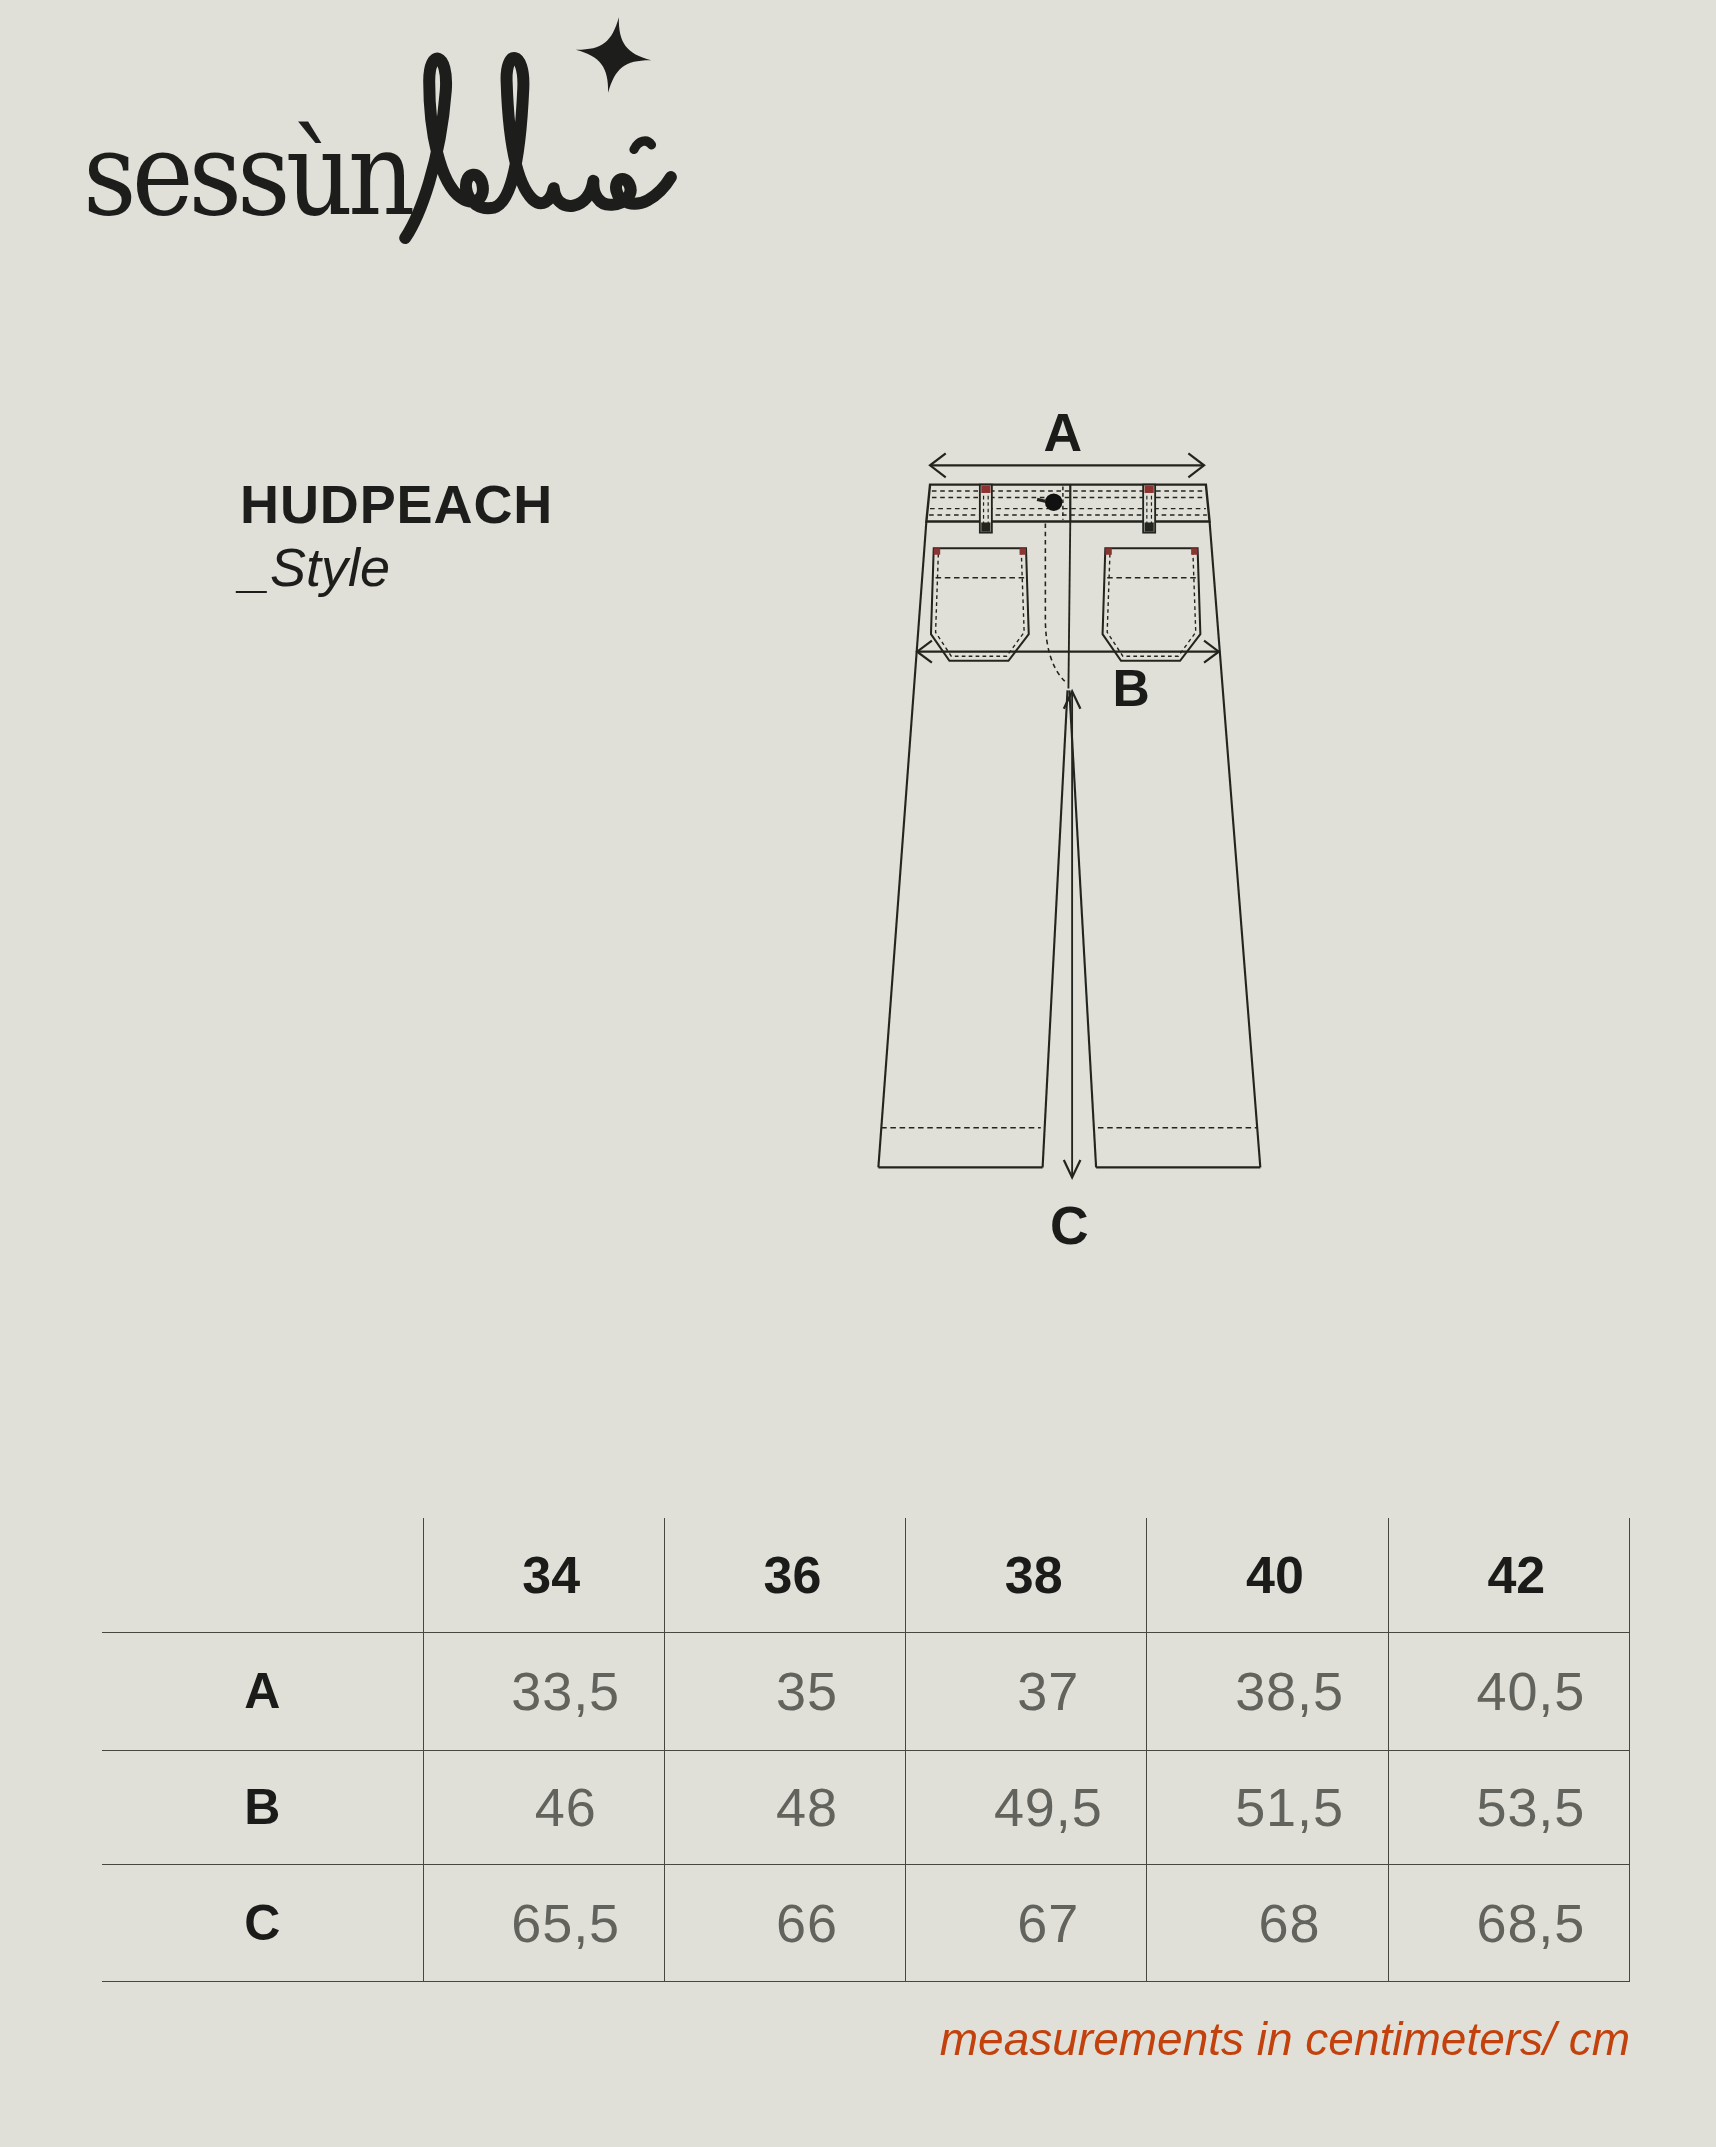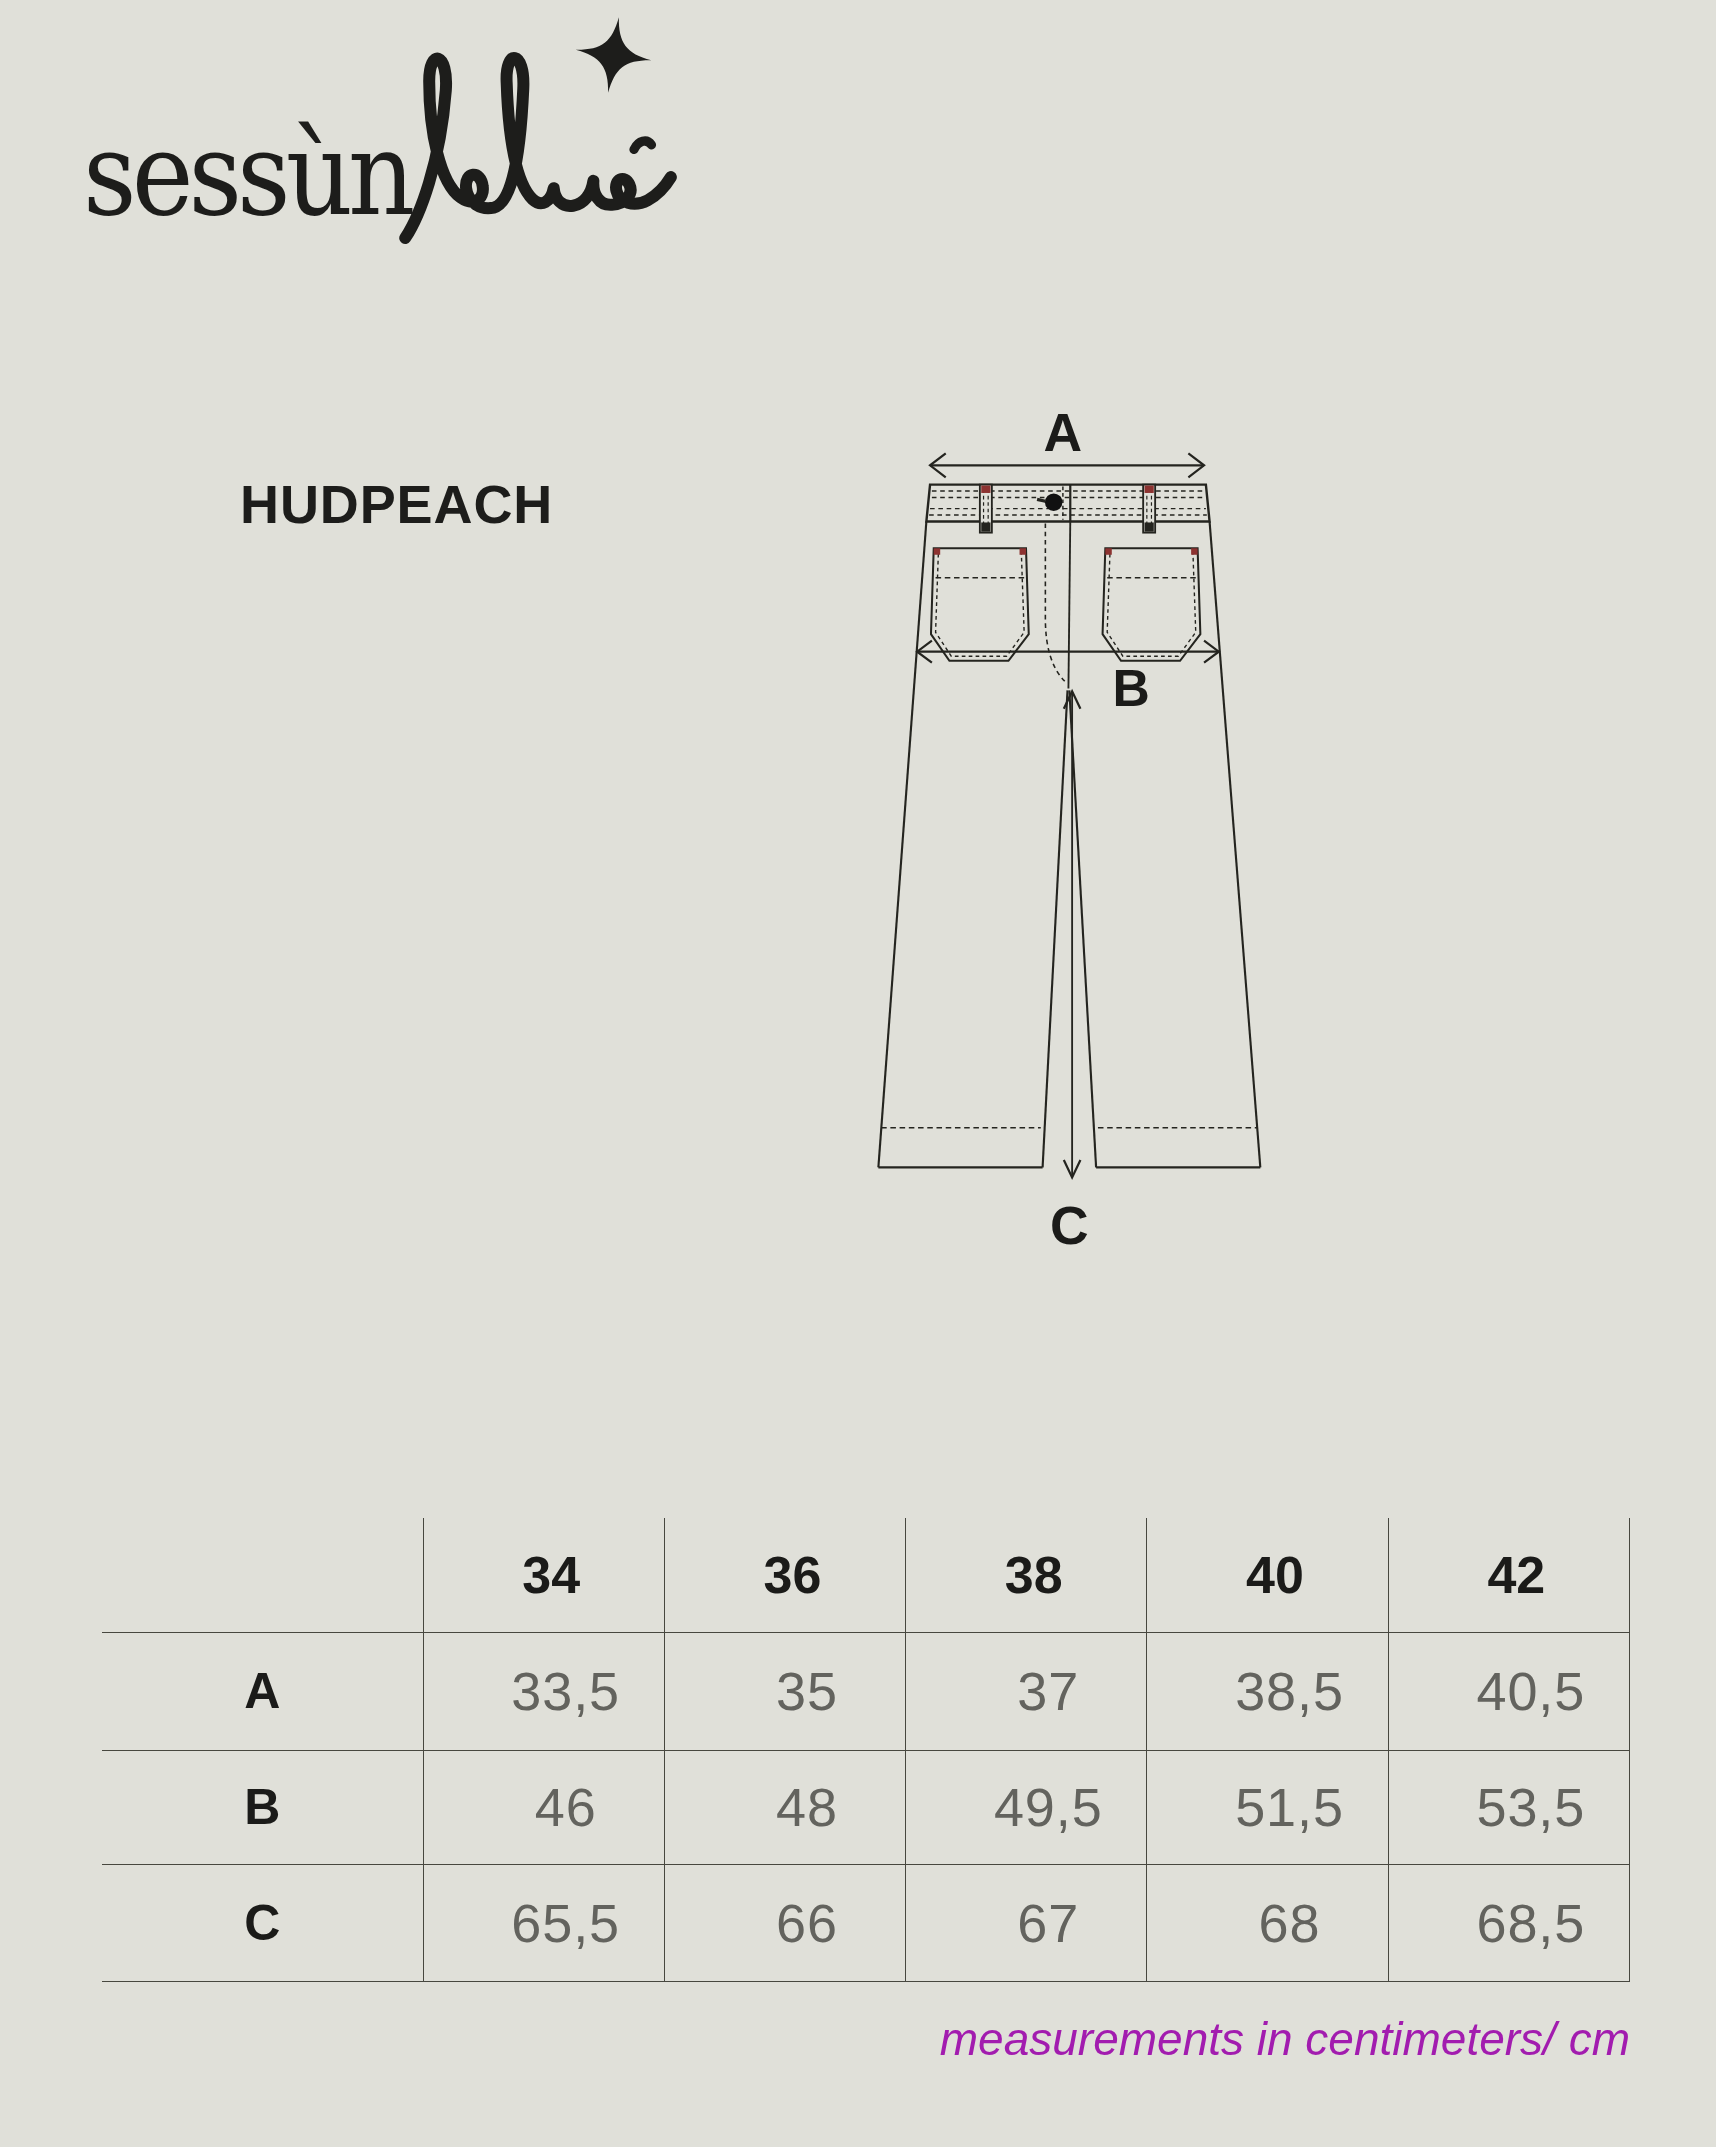--- a/index.html
+++ b/index.html
@@ -54,21 +54,21 @@
     padding-left:44px;
   }
   tr.r-head{height:114px;}
   tr.r-a{height:118px;}
   tr.r-b{height:114px;}
   tr.r-c{height:117px;}
 
   
   .footer-note{
     right:87px;top:2012px;
-    font-size:46px;font-style:italic;color:#a21caf;
+    font-size:46px;font-style:italic;color:#c2410c;
     font-weight:300;
   }
 </style>
 </head>
 <body>
 
 <div class="abs brand-word">sessùn</div>
 
 <svg class="abs script-svg" width="305" height="226" viewBox="0 0 330 245">
   <g fill="none" stroke="#1d1d1b" stroke-width="13" stroke-linecap="round" stroke-linejoin="round">
@@ -94,20 +94,21 @@
     <path d="M 262,136 C 267,126 276,124 281,131" stroke-width="10"></path>
   </g>
 </svg>
 
 <svg class="abs star-svg" width="83" height="92" viewBox="-50 -50 100 100">
   <path transform="rotate(8)" fill="#1d1d1b" d="M0,-46 C4,-15 15,-4 46,0 C15,4 4,15 0,46 C-4,15 -15,4 -46,0 C-15,-4 -4,-15 0,-46 Z"></path>
 </svg>
 
 <div class="abs product">
   <div class="name">HUDPEACH</div>
+  <div class="style">_Style</div>
 </div>
 
 <svg class="abs pants-svg" width="443" height="858" viewBox="0 0 480 930">
   <g stroke="#24241f" fill="none" stroke-width="2.4">
 
     <text x="222" y="58" font-size="58" font-weight="bold" text-anchor="middle" fill="#1b1b19" stroke="none" font-family="Liberation Sans, sans-serif">A</text>
     <line x1="78" y1="74" x2="375" y2="74"></line>
     <polyline points="95,61 78,74 95,87"></polyline>
     <polyline points="358,61 375,74 358,87"></polyline>
 

